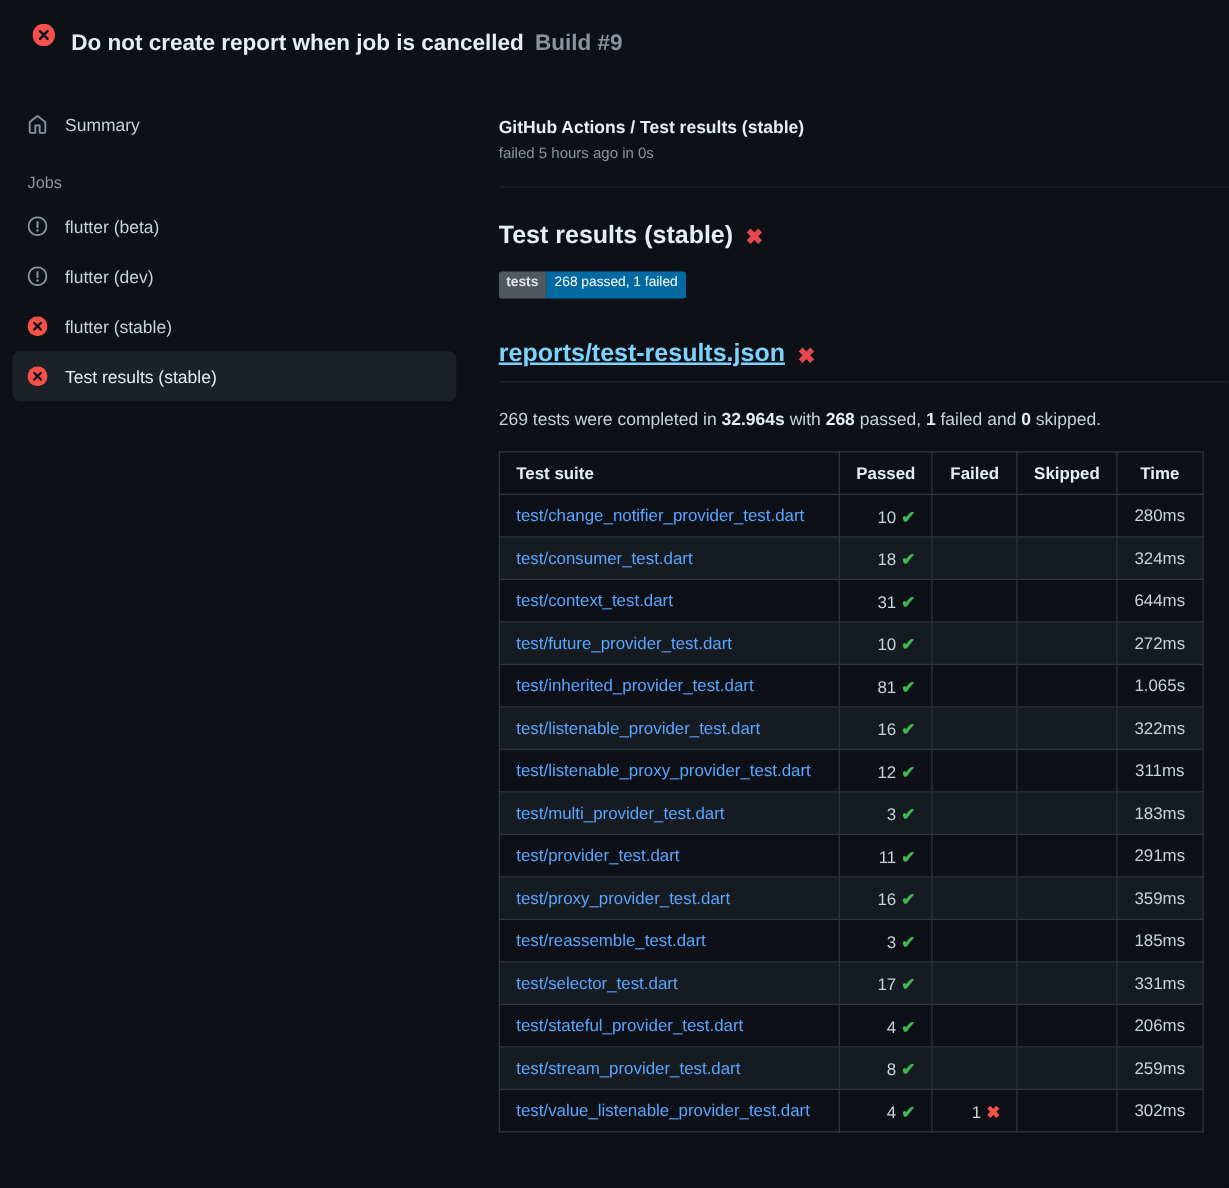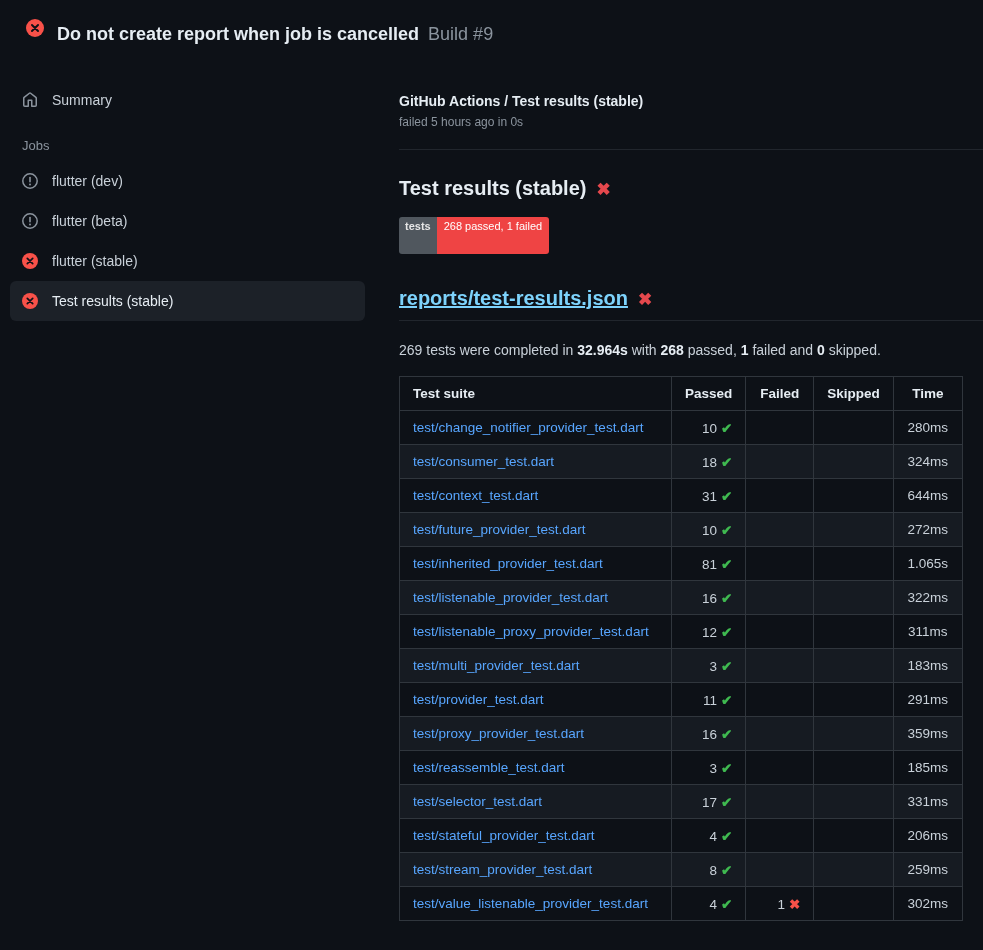--- a/index.html
+++ b/index.html
@@ -10,40 +10,40 @@
     font-family: "Liberation Sans", sans-serif;
     font-size: 14px;
     overflow: hidden;
   }
   a { text-decoration: none; }
 
   
   .top-header { display: flex; align-items: center; gap: 13px; height: 56px; padding: 0 24px 0 26px; }
   .status-icon { display: inline-flex; align-items: center; justify-content: center; flex: none; }
   .build-title { font-size: 18px; font-weight: 700; color: #e6edf3; display: flex; gap: 9px; align-items: baseline; margin-top: 12px; }
-  .build-number { color: #8b949e; font-weight: 400; }
+  .build-number { color: #8b949e; font-weight: 700; }
 
   
   .layout { display: flex; align-items: flex-start; }
   .sidebar { width: 375px; flex: none; padding: 24px 10px 0 10px; }
   .side-item { display: flex; align-items: center; gap: 14px; height: 40px; padding: 0 12px; border-radius: 6px; color: #c9d1d9; cursor: pointer; }
   .side-item.selected { background: #1c2128; color: #e6edf3; }
   .jobs-label { font-size: 13px; color: #8b949e; margin: 18px 0 8px 12px; }
 
   
   .main { flex: 1; min-width: 0; padding: 37px 0 0 24px; }
   .breadcrumb { font-weight: 700; color: #e6edf3; }
   .status-line { font-size: 12px; color: #8b949e; margin-top: 6px; }
   .divider { border: none; border-top: 1px solid #21262d; margin: 20px 0 0; }
   .section-title { display: flex; align-items: center; gap: 10px; margin-top: 27px; font-size: 20px; font-weight: 700; color: #e6edf3; }
   .heading-cross { color: #e5484d; font-size: 17px; font-weight: 700; line-height: 1; padding-top: 2px; }
 
   .badge { display: inline-flex; margin-top: 17px; font-size: 11px; line-height: 1; border-radius: 3px; overflow: hidden; }
   .badge-label { background: #50575e; color: #e6e6e6; padding: 4px 6px 5px; font-weight: bold; }
-  .badge-value { background: #ef4444; color: #ffffff; padding: 4px 7px 22px; }
+  .badge-value { background: #0369a1; color: #ffffff; padding: 4px 7px 7px; }
 
   .report-heading { display: flex; align-items: center; gap: 10px; margin-top: 33px; padding-bottom: 10px; border-bottom: 1px solid #21262d; font-size: 20px; font-weight: 700; }
   .report-link { color: #7dd3fc; text-decoration: underline; }
 
   .summary-line { margin-top: 21px; color: #c9d1d9; }
   .summary-line b { font-weight: 700; color: #e6edf3; }
 
   
   table.results { border-collapse: collapse; margin-top: 18px; font-size: 13.5px; }
   .results th, .results td { border: 1px solid #30363d; padding: 0 13px; height: 34px; vertical-align: middle; }
@@ -90,31 +90,31 @@
     <div class="jobs-label">Jobs</div>
     <nav>
         <div class="side-item">
           <span class="status-icon">
             <svg width="16" height="16" viewBox="0 0 16 16" aria-hidden="true">
               <circle cx="8" cy="8" r="7.2" fill="none" stroke="#8b949e" stroke-width="1.5"></circle>
               <path d="M8 4.6v4.2" stroke="#8b949e" stroke-width="1.6" stroke-linecap="round"></path>
               <circle cx="8" cy="11.4" r="1" fill="#8b949e"></circle>
             </svg>
           </span>
-          <span>flutter (dev)</span>
+          <span>flutter (beta)</span>
         </div>
         <div class="side-item">
           <span class="status-icon">
             <svg width="16" height="16" viewBox="0 0 16 16" aria-hidden="true">
               <circle cx="8" cy="8" r="7.2" fill="none" stroke="#8b949e" stroke-width="1.5"></circle>
               <path d="M8 4.6v4.2" stroke="#8b949e" stroke-width="1.6" stroke-linecap="round"></path>
               <circle cx="8" cy="11.4" r="1" fill="#8b949e"></circle>
             </svg>
           </span>
-          <span>flutter (beta)</span>
+          <span>flutter (dev)</span>
         </div>
         <div class="side-item">
           <span class="status-icon">
             <svg width="16" height="16" viewBox="0 0 16 16" aria-hidden="true">
               <circle cx="8" cy="8" r="8" fill="#f85149"></circle>
               <path d="M5.3 5.3l5.4 5.4M10.7 5.3l-5.4 5.4" stroke="#0d1117" stroke-width="1.7" stroke-linecap="round"></path>
             </svg>
           </span>
           <span>flutter (stable)</span>
         </div>

